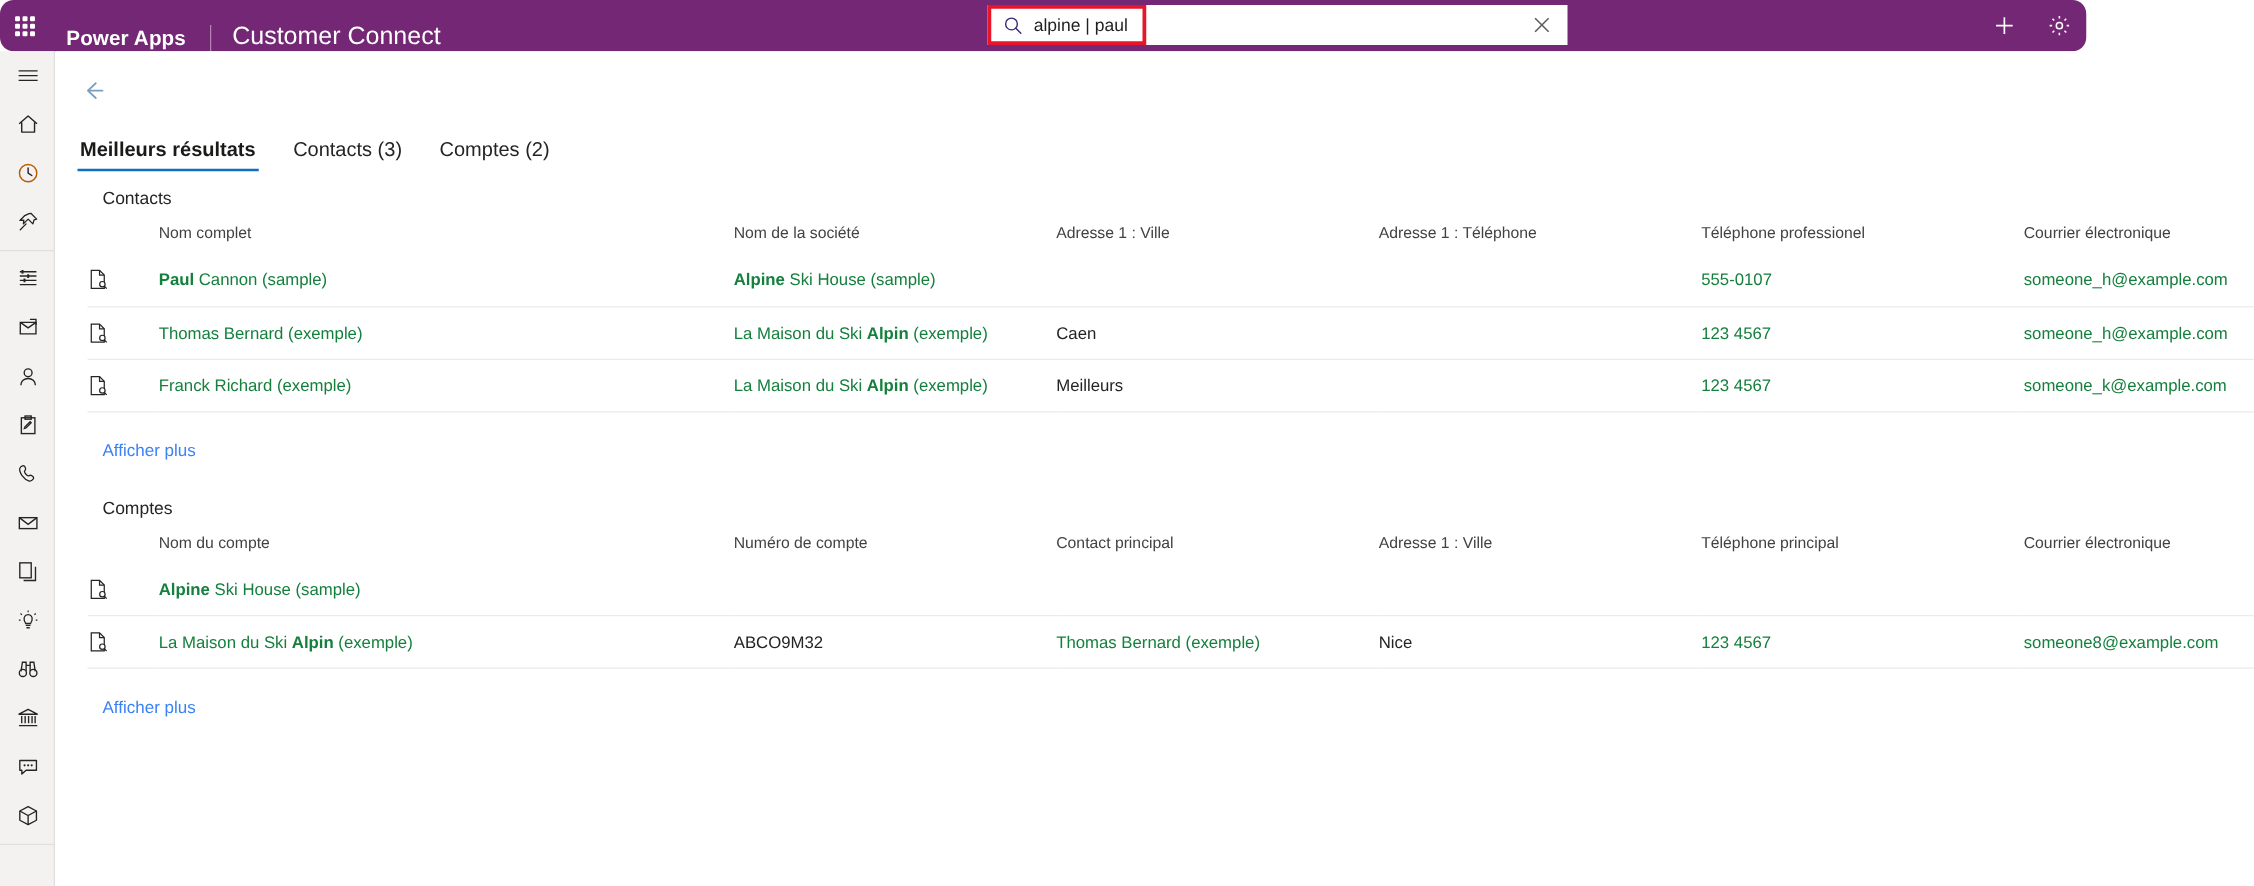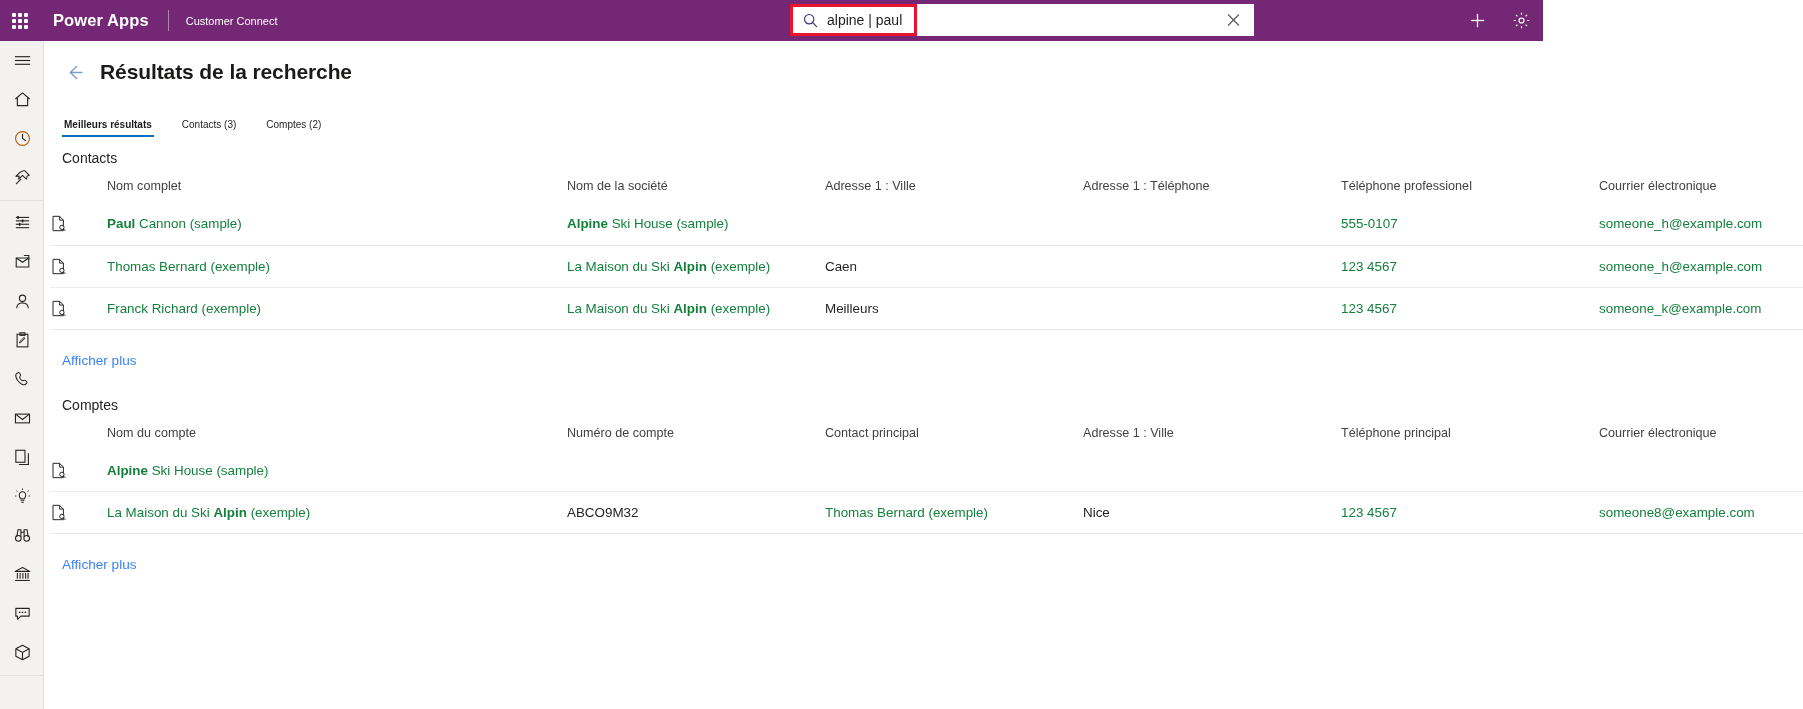--- a/index.html
+++ b/index.html
@@ -8,24 +8,25 @@
     width: 1803px; height: 709px;
     overflow: hidden;
     background: #ffffff;
     font-family: "Liberation Sans", sans-serif;
     -webkit-font-smoothing: antialiased;
   }
 
   
   #topbar {
     position: absolute; top: 0; left: 0;
-    width: 1543px; height: 41px;
+    width: 1669px; height: 41px;
     background: #742774;
-    display: flex; align-items: center;
+    display: flex; align-items: flex-end;
     color: #ffffff;
+    border-radius: 11px;
   }
   .waffle {
     width: 40px; height: 41px;
     display: flex; align-items: center; justify-content: center;
     cursor: pointer;
   }
   .waffle-grid {
     display: grid;
     grid-template-columns: repeat(3, 4px);
     grid-template-rows: repeat(3, 4px);
@@ -33,21 +34,21 @@
   }
   .waffle-grid i { background: #ffffff; border-radius: 1px; display:block; width:4px; height:4px; }
   #brand {
     font-size: 16.5px; font-weight: bold; color: #ffffff;
     margin-left: 13px; letter-spacing: .1px; cursor: pointer;
   }
   #brand-sep {
     width: 1px; height: 21px; background: #b183b1;
     margin: 0 17px 0 19px;
   }
-  #app-name { font-size: 11px; color: #ffffff; cursor: pointer; }
+  #app-name { font-size: 20px; color: #ffffff; cursor: pointer; }
 
   
   #search-wrap {
     position: absolute; left: 790px; top: 4px;
     width: 464px; height: 32px;
     display: flex; align-items: stretch;
   }
   #search-highlight {
     position: absolute; left: 0; top: 0;
     width: 127px; height: 32px;
@@ -118,21 +119,21 @@
     margin-left: 13px; letter-spacing: -.1px;
   }
 
   
   #tabs {
     display: flex; align-items: flex-end;
     margin: 24px 0 0 17px;
     height: 28px;
   }
   .tab {
-    font-size: 10px; color: #242424;
+    font-size: 16px; color: #242424;
     padding: 0 2px 7px 2px;
     margin-right: 26px;
     cursor: pointer; position: relative;
     white-space: nowrap;
   }
   .tab.active { font-weight: 600; color: #1b1a19; }
   .tab.active::after {
     content: ""; position: absolute;
     left: 0; right: 0; bottom: 0; height: 2px;
     background: #106ebe;
@@ -142,21 +143,21 @@
   #summary {
     margin: 18px 0 0 17px;
     font-size: 13.6px; color: #242424;
     white-space: nowrap;
   }
   #summary b { font-weight: 700; color: #201f1e; }
   .lnk { color: #0f6cbd; cursor: pointer; }
   .fb-link { color: #0f6cbd; cursor: pointer; margin-left: 12px; }
 
   
-  .section { margin-top: 13px; }
+  .section { margin-top: 13px; margin-left: 20px; }
   .section-title {
     font-size: 14px; color: #242424;
     margin-left: 17px; margin-bottom: 9px;
   }
 
   table.results {
     width: 1742px;
     border-collapse: collapse;
     table-layout: fixed;
     margin-left: 5px;
@@ -385,21 +386,20 @@
 </div>
 
 <div id="main">
 
   <div id="page-head">
     <div id="back-btn">
       <svg width="21" height="21" viewBox="0 0 22 22">
         <path d="M13.2 4.8L6.6 11l6.6 6.2M6.8 11h12" fill="none" stroke="#7a9ec2" stroke-width="1.5" stroke-linecap="round" stroke-linejoin="round"></path>
       </svg>
     </div>
-    <div id="page-title">Résultats de la recherche</div>
   </div>
 
   <div id="tabs">
     <div class="tab active">Meilleurs résultats</div>
     <div class="tab">Contacts (3)</div>
     <div class="tab">Comptes (2)</div>
   </div>
 
 
   <div class="section">

